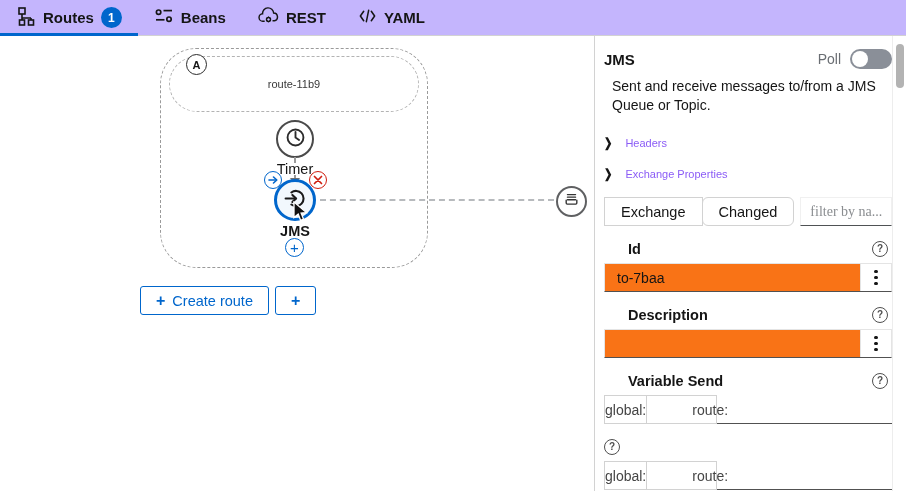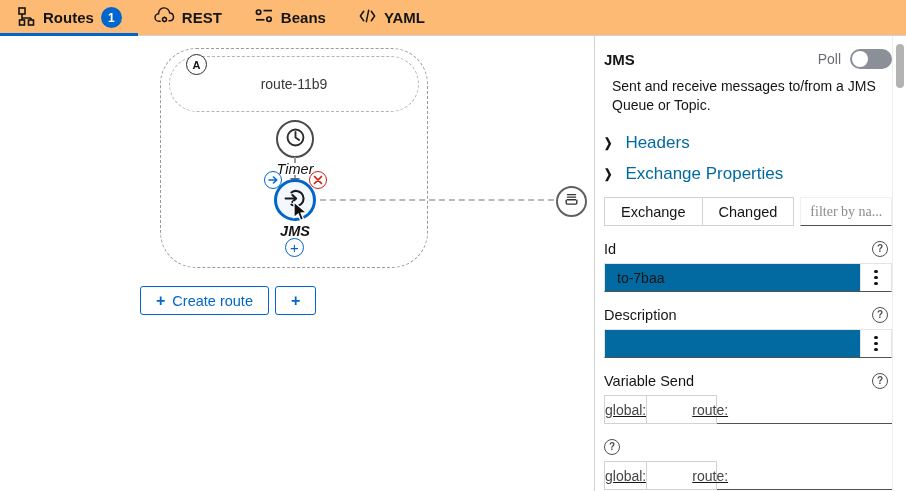--- a/index.html
+++ b/index.html
@@ -1,47 +1,47 @@
 <!DOCTYPE html>
 <html><head>
 <meta charset="utf-8">
 <style>
   * { margin:0; padding:0; box-sizing:border-box; }
   html,body { width:906px; height:491px; overflow:hidden; background:#fff;
     font-family:"Liberation Sans", sans-serif; color:#151515; }
 
   
   .tabbar { position:absolute; left:0; top:0; width:906px; height:36px;
-    display:flex; align-items:stretch; border-bottom:1px solid #d2d2d2; background:#fdba74; }
+    display:flex; align-items:stretch; border-bottom:1px solid #d2d2d2; background:#c4b5fd; }
   .tab { display:flex; align-items:center; gap:7px; padding:0 16px; cursor:pointer;
     font-size:15px; font-weight:700; color:#151515; position:relative; }
   .tab.active::after { content:""; position:absolute; left:0; right:0; bottom:-1px;
     height:3px; background:#0066cc; }
   .tab svg { flex:0 0 auto; }
   .badge { min-width:21px; height:21px; border-radius:11px; background:#0066cc; color:#fff;
     font-size:12px; font-weight:700; display:flex; align-items:center; justify-content:center; padding:0 6px; }
 
   
   .canvas { position:absolute; left:0; top:36px; width:594px; height:455px; background:#fff; }
   .route-box { position:absolute; left:160px; top:12px; width:268px; height:220px;
     border:1px dashed #9a9a9a; border-radius:36px; }
   .route-header { position:absolute; left:8px; top:7px; width:250px; height:56px;
     border:1px dashed #b3b3b3; border-radius:28px; display:flex; align-items:center; justify-content:center; }
   .route-badge { position:absolute; left:25px; top:5px; width:21px; height:21px; border-radius:50%;
     border:1.4px solid #2b2b2b; background:#fff; display:flex; align-items:center; justify-content:center;
     font-size:11px; font-weight:700; }
-  .route-name { font-size:14px; color:#383838; }
+  .route-name { font-size:11px; color:#383838; }
 
   .node { position:absolute; border-radius:50%; background:#fff;
     display:flex; align-items:center; justify-content:center; cursor:pointer; }
   .timer-node { left:276px; top:84px; width:38px; height:38px; border:2px solid #4a4a4a; }
   .jms-node   { left:274px; top:143px; width:42px; height:42px; border:3px solid #0066cc; background:#f2f8fd; z-index:3; }
   .end-node   { left:556px; top:150px; width:31px; height:31px; border:2px solid #5f6062; z-index:3; }
 
-  .node-label { position:absolute; width:80px; text-align:center; font-size:14.5px; color:#151515; z-index:2;font-style:italic; }
+  .node-label { position:absolute; width:80px; text-align:center; font-size:14.5px; color:#151515; z-index:2; }
   .timer-label { left:255px; top:125px; }
   .jms-label   { left:255px; top:187px; font-weight:700; }
 
   .vline { position:absolute; left:294px; width:2px; background:#9a9a9a; }
   .seg1 { top:121px; height:6px; }
   .seg2 { top:139px; height:4px; }
   .arrowhead { position:absolute; left:290px; top:142px; width:0; height:0;
     border-left:5px solid transparent; border-right:5px solid transparent; border-top:7px solid #6f6f6f; }
 
   .chip { position:absolute; width:18px; height:18px; border-radius:50%; background:#fff;
@@ -71,44 +71,44 @@
   .panel-title { font-size:15px; font-weight:700; }
   .poll-wrap { display:flex; align-items:center; gap:9px; }
   .poll-label { font-size:14px; color:#6a6e73; }
   .toggle { width:42px; height:20px; border-radius:10px; background:#8a8f98; position:relative; cursor:pointer; }
   .toggle .knob { position:absolute; left:2px; top:2px; width:16px; height:16px; border-radius:50%; background:#fff; }
 
   .panel-desc { font-size:14px; line-height:19px; color:#151515; margin-bottom:12px; max-width:280px;margin-left:8px; }
 
   .link-row { display:flex; align-items:center; gap:13px; height:31px; cursor:pointer; }
   .chev { font-size:10px; color:#151515; font-weight:700; transform:scaleY(1.25); }
-  .link-text { font-size:17px; color:#0369a1; }
+  .link-text { font-size:11px; color:#8b5cf6; }
 
   .filter-row { display:flex; align-items:stretch; height:29px; margin-top:8px; }
   .tg-btn { background:#fff; border:1px solid #d2d2d2; font-size:14.5px; color:#151515;
     font-family:inherit; padding:0 16px; cursor:pointer; }
-  .tg-btn + .tg-btn { margin-left:-1px; }
+  .tg-btn + .tg-btn { margin-left:-1px;border-radius:6px; }
   .filter-input { flex:1; min-width:0; margin-left:6px; border:1px solid #f0f0f0;
     border-bottom:1px solid #4f5255; font-size:14px; padding:0 9px; font-family:Liberation Serif, serif; color:#151515; }
   .filter-input::placeholder { color:#8a8d90; }
 
   .field-label-row { display:flex; align-items:center; justify-content:space-between;
     margin-top:14px; margin-bottom:6px; height:17px; padding-right:4px; }
-  .field-label { font-size:14.5px; font-weight:400; }
+  .field-label { font-size:14.5px; font-weight:700;margin-left:24px; }
   .help { width:16px; height:16px; border-radius:50%; border:1.2px solid #4f4f4f; color:#4f4f4f;
     font-size:10px; font-weight:700; display:flex; align-items:center; justify-content:center; cursor:pointer; }
 
-  .input-row { display:flex; height:29px; border:1px solid #e4e4e4; border-bottom:1px solid #515151; background:#0369a1; }
+  .input-row { display:flex; height:29px; border:1px solid #e4e4e4; border-bottom:1px solid #515151; background:#f97316; }
   .text-input { flex:1; min-width:0; border:none; outline:none; font-size:14px; padding:0 12px;
     font-family:inherit; color:#151515; background:transparent; }
   .kebab { width:31px; display:flex; flex-direction:column; gap:2.5px; align-items:center;
     justify-content:center; background:#fff; border:none; border-left:1px solid #e4e4e4; cursor:pointer; }
   .kebab i { width:3.2px; height:3.2px; border-radius:50%; background:#151515; }
 
-  .var-row { display:flex; height:29px;text-decoration:underline; }
+  .var-row { display:flex; height:29px; }
   .prefix-btn { width:67px; background:#fff; border:1px solid #d2d2d2; font-size:14px; color:#454545;
     font-family:inherit; cursor:pointer; }
   .prefix-btn + .prefix-btn { margin-left:-1px; width:71px;padding-left:45px; }
   .var-input-wrap { flex:1; display:flex; border-bottom:1px solid #515151; }
   .var-input-wrap .text-input { padding:0 8px; }
   .var-input-wrap .kebab { border-left:none; }
 
   .panel-sb { position:absolute; right:0; top:0; bottom:0; width:14px; border-left:1px solid #ededed; background:#fff; }
   .sb-thumb { position:absolute; left:2.5px; top:8px; width:8px; height:44px; border-radius:4px;
     background:#b3b3b3; cursor:pointer; }
@@ -121,36 +121,36 @@
     <span><svg width="20" height="20" viewBox="0 0 20 20" fill="none" stroke="#151515" stroke-width="1.6">
       <rect x="3" y="2" width="6" height="6"></rect>
       <path d="M6 8 V12 M6 12 H15 M15 12 V14 M6 12 V14"></path>
       <rect x="3.5" y="14" width="5" height="5"></rect>
       <rect x="12.5" y="14" width="5" height="5"></rect>
     </svg></span>
     <span>Routes</span>
     <span class="badge">1</span>
   </div>
   <div class="tab">
-    <span><svg width="21" height="18" viewBox="0 0 22 18" fill="none" stroke="#151515" stroke-width="1.5">
-      <path d="M7 14.5 H5.2 a3.9 3.9 0 0 1 -0.4 -7.8 A5.8 5.8 0 0 1 16.4 5.9 a4.1 4.1 0 0 1 0.8 8.1 H15.2"></path>
-      <circle cx="11" cy="12.6" r="2.1"></circle>
-      <path d="M11 9.6 v1 M11 14.6 v1 M8.4 12.6 h1 M12.6 12.6 h1 M9.2 10.8 l0.7.7 M12.1 13.7 l0.7.7 M12.8 10.8 l-0.7.7 M9.9 13.7 l-0.7.7" stroke-width="1.1"></path>
-    </svg></span>
-    <span>REST</span>
-  </div>
-  <div class="tab">
     <span><svg width="20" height="20" viewBox="0 0 20 20" fill="none" stroke="#151515" stroke-width="1.7">
       <circle cx="4.6" cy="6.2" r="2.2"></circle>
       <path d="M9.5 4.6 H18"></path>
       <path d="M2 13.8 H10.5"></path>
       <circle cx="15" cy="13.2" r="2.2"></circle>
       <path d="M9.5 8 H18" stroke-width="0"></path>
     </svg></span>
     <span>Beans</span>
+  </div>
+  <div class="tab">
+    <span><svg width="21" height="18" viewBox="0 0 22 18" fill="none" stroke="#151515" stroke-width="1.5">
+      <path d="M7 14.5 H5.2 a3.9 3.9 0 0 1 -0.4 -7.8 A5.8 5.8 0 0 1 16.4 5.9 a4.1 4.1 0 0 1 0.8 8.1 H15.2"></path>
+      <circle cx="11" cy="12.6" r="2.1"></circle>
+      <path d="M11 9.6 v1 M11 14.6 v1 M8.4 12.6 h1 M12.6 12.6 h1 M9.2 10.8 l0.7.7 M12.1 13.7 l0.7.7 M12.8 10.8 l-0.7.7 M9.9 13.7 l-0.7.7" stroke-width="1.1"></path>
+    </svg></span>
+    <span>REST</span>
   </div>
   <div class="tab">
     <span><svg width="19" height="16" viewBox="0 0 20 16" fill="none" stroke="#151515" stroke-width="1.6" stroke-linecap="round" stroke-linejoin="round">
       <path d="M6 3 L2.5 8 L6 13"></path>
       <path d="M14 3 L17.5 8 L14 13"></path>
       <path d="M11.2 2 L8.8 14"></path>
     </svg></span>
     <span>YAML</span>
   </div>
 </header>

